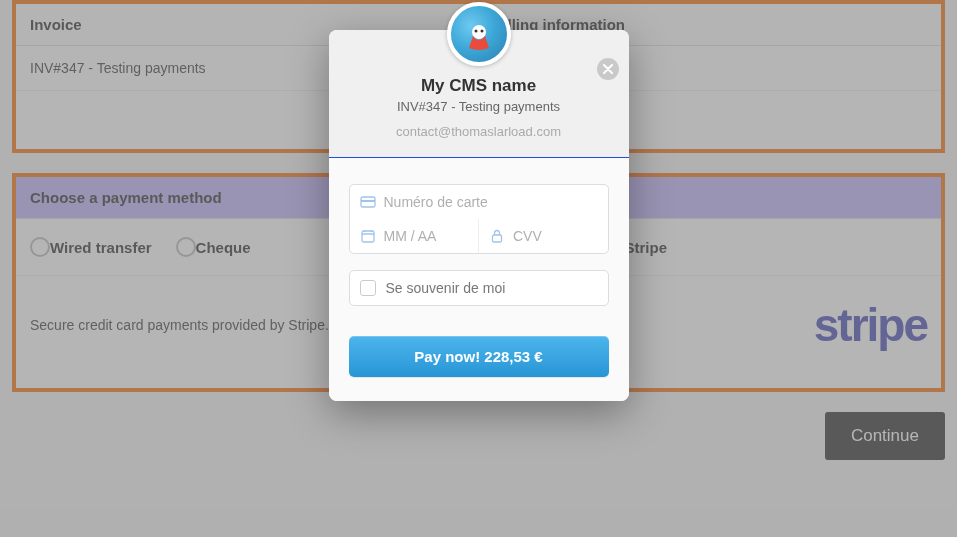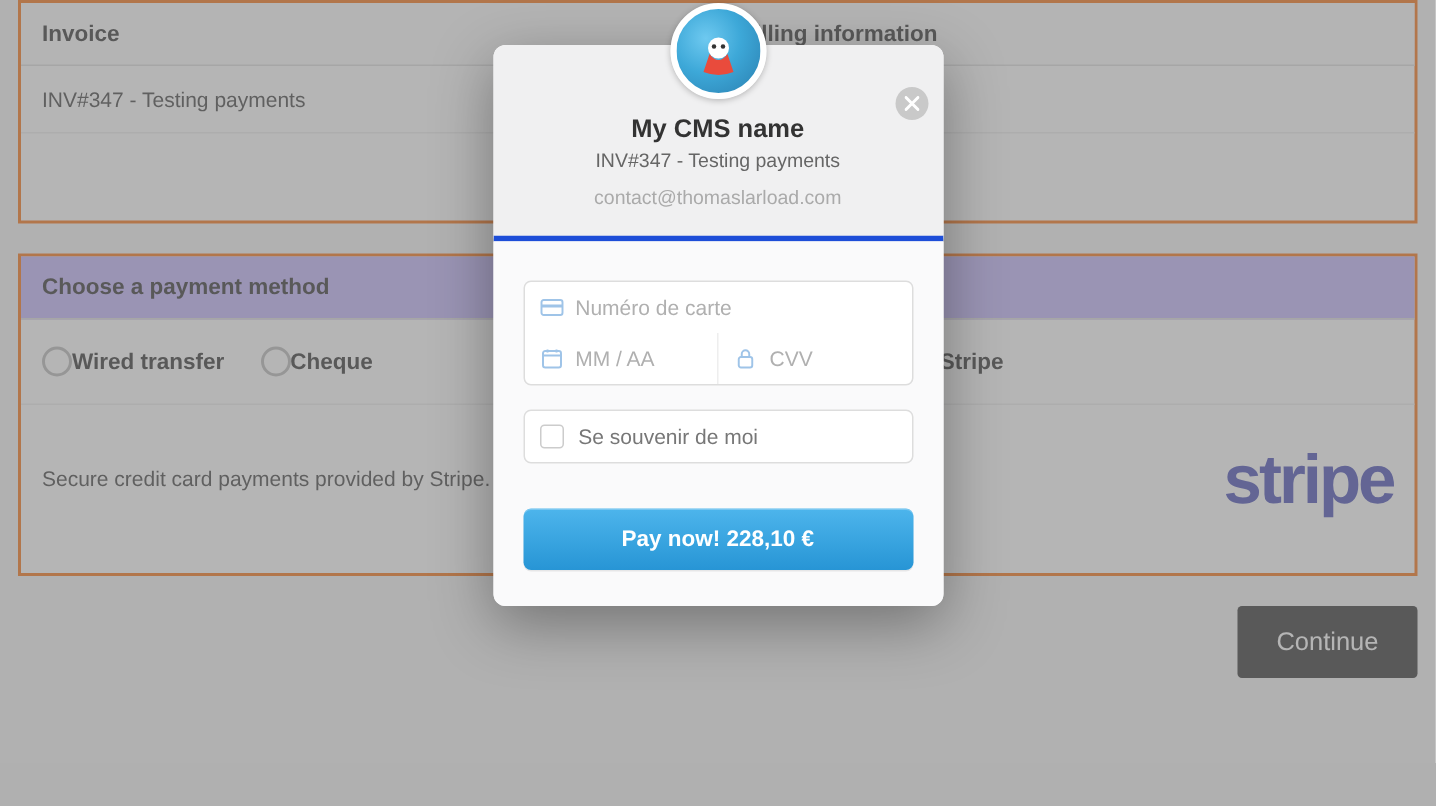--- a/index.html
+++ b/index.html
@@ -8,21 +8,21 @@
       background: #f5f5f5;
       width: 957px;
       height: 537px;
       overflow: hidden;
       position: relative;
     }
     .page {
       padding: 0 12px;
     }
     .panel {
-      border: 2px solid #f97316;
+      border: 4px solid #f97316;
       background: #fff;
       margin-bottom: 20px;
     }
     .panel-row { display: flex; }
     .panel-header {
       border-bottom: 1px solid #ddd;
       background: #fcfcfc;
     }
     .panel-half {
       flex: 1;
@@ -138,21 +138,21 @@
       border-radius: 50%;
       background: #c9c9c9;
       display: flex;
       align-items: center; justify-content: center;
       cursor: pointer;
     }
     .modal-close svg { width: 10px; height: 10px; }
     .modal-header {
       text-align: center;
       padding: 46px 18px 18px;
-      border-bottom: 4px solid #1d4ed8;
+      border-bottom: 1px solid #1d4ed8;
       border-top-left-radius: 8px;
       border-top-right-radius: 8px;
       background: #f0f0f1;
     }
     .modal-title {
       font-size: 17px;
       font-weight: 700;
       color: #333;
     }
     .modal-subtitle {
@@ -329,15 +329,15 @@
           <input class="field-input" placeholder="CVV" style="">
         </div>
       </div>
     </div>
 
     <label class="remember">
       <span class="checkbox"></span>
       <span class="remember-label">Se souvenir de moi</span>
     </label>
 
-    <button class="pay-btn">Pay now! 228,10 €</button>
+    <button class="pay-btn">Pay now! 228,53 €</button>
   </div>
 </div>
 
 </body></html>

